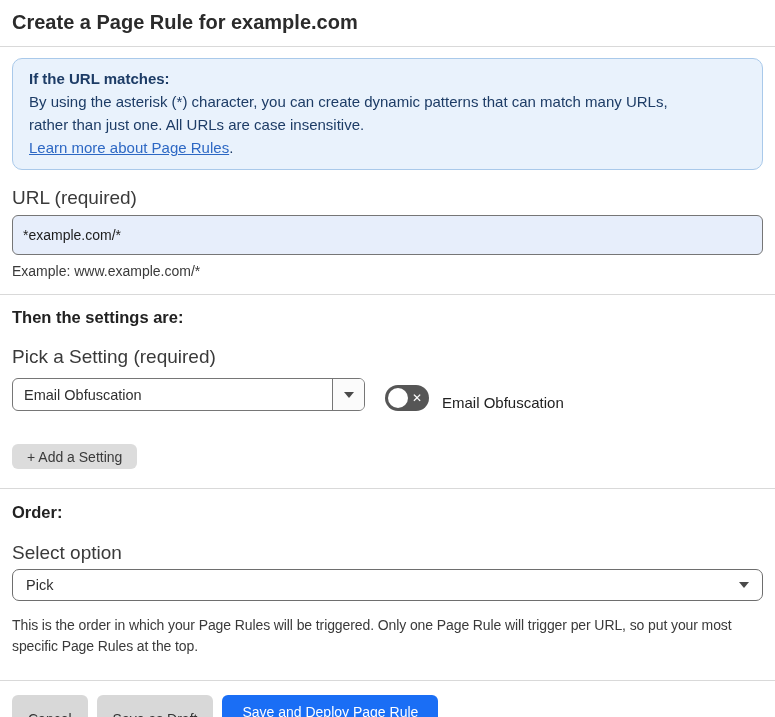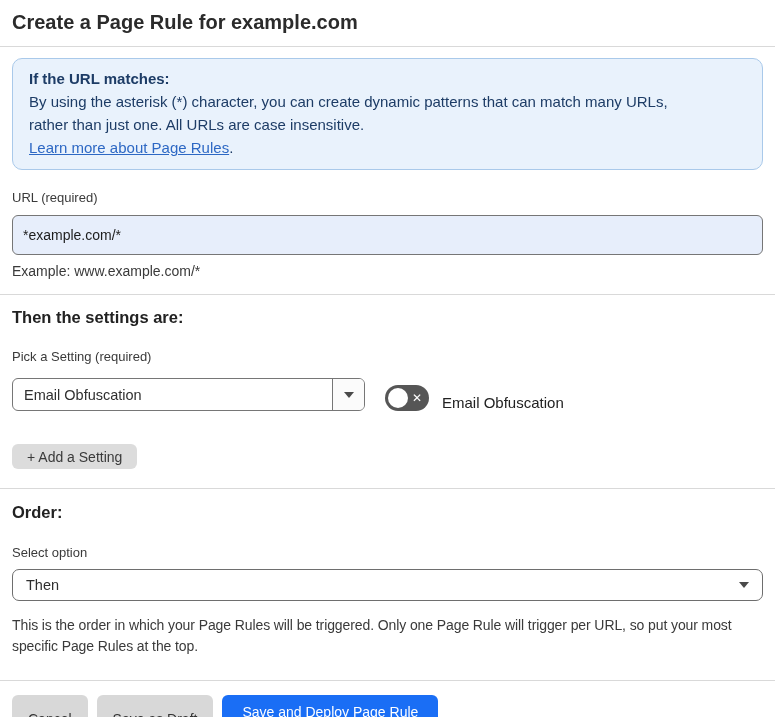--- a/index.html
+++ b/index.html
@@ -44,21 +44,21 @@
     color: #1d3c66;
   }
   .info-box .info-heading { font-weight: 700; }
   .info-link {
     color: #2d68c4;
     text-decoration: underline;
     cursor: pointer;
   }
 
   .field-label {
-    font-size: 13px;
+    font-size: 19px;
     color: #3a3a3a;
     line-height: 18px;
   }
   .url-label { margin-top: 19px; }
 
   .url-input {
     display: block;
     margin-top: 8px;
     width: 751px;
     height: 40px;
@@ -265,21 +265,21 @@
 
   <button class="add-setting-btn">+ Add a Setting</button>
 
   <hr class="divider divider-3">
 
   <h2 class="section-heading order-heading">Order:</h2>
 
   <div class="field-label select-label">Select option</div>
 
   <div class="order-select">
-    <span>Then</span>
+    <span>Pick</span>
     <span class="tri-down"></span>
   </div>
 
   <div class="order-help">This is the order in which your Page Rules will be triggered. Only one Page Rule will trigger per URL, so put your most specific Page Rules at the top.</div>
 
   <hr class="divider divider-4">
 
   <div class="footer">
     <button class="btn btn-secondary">Cancel</button>
     <button class="btn btn-secondary">Save as Draft</button>

